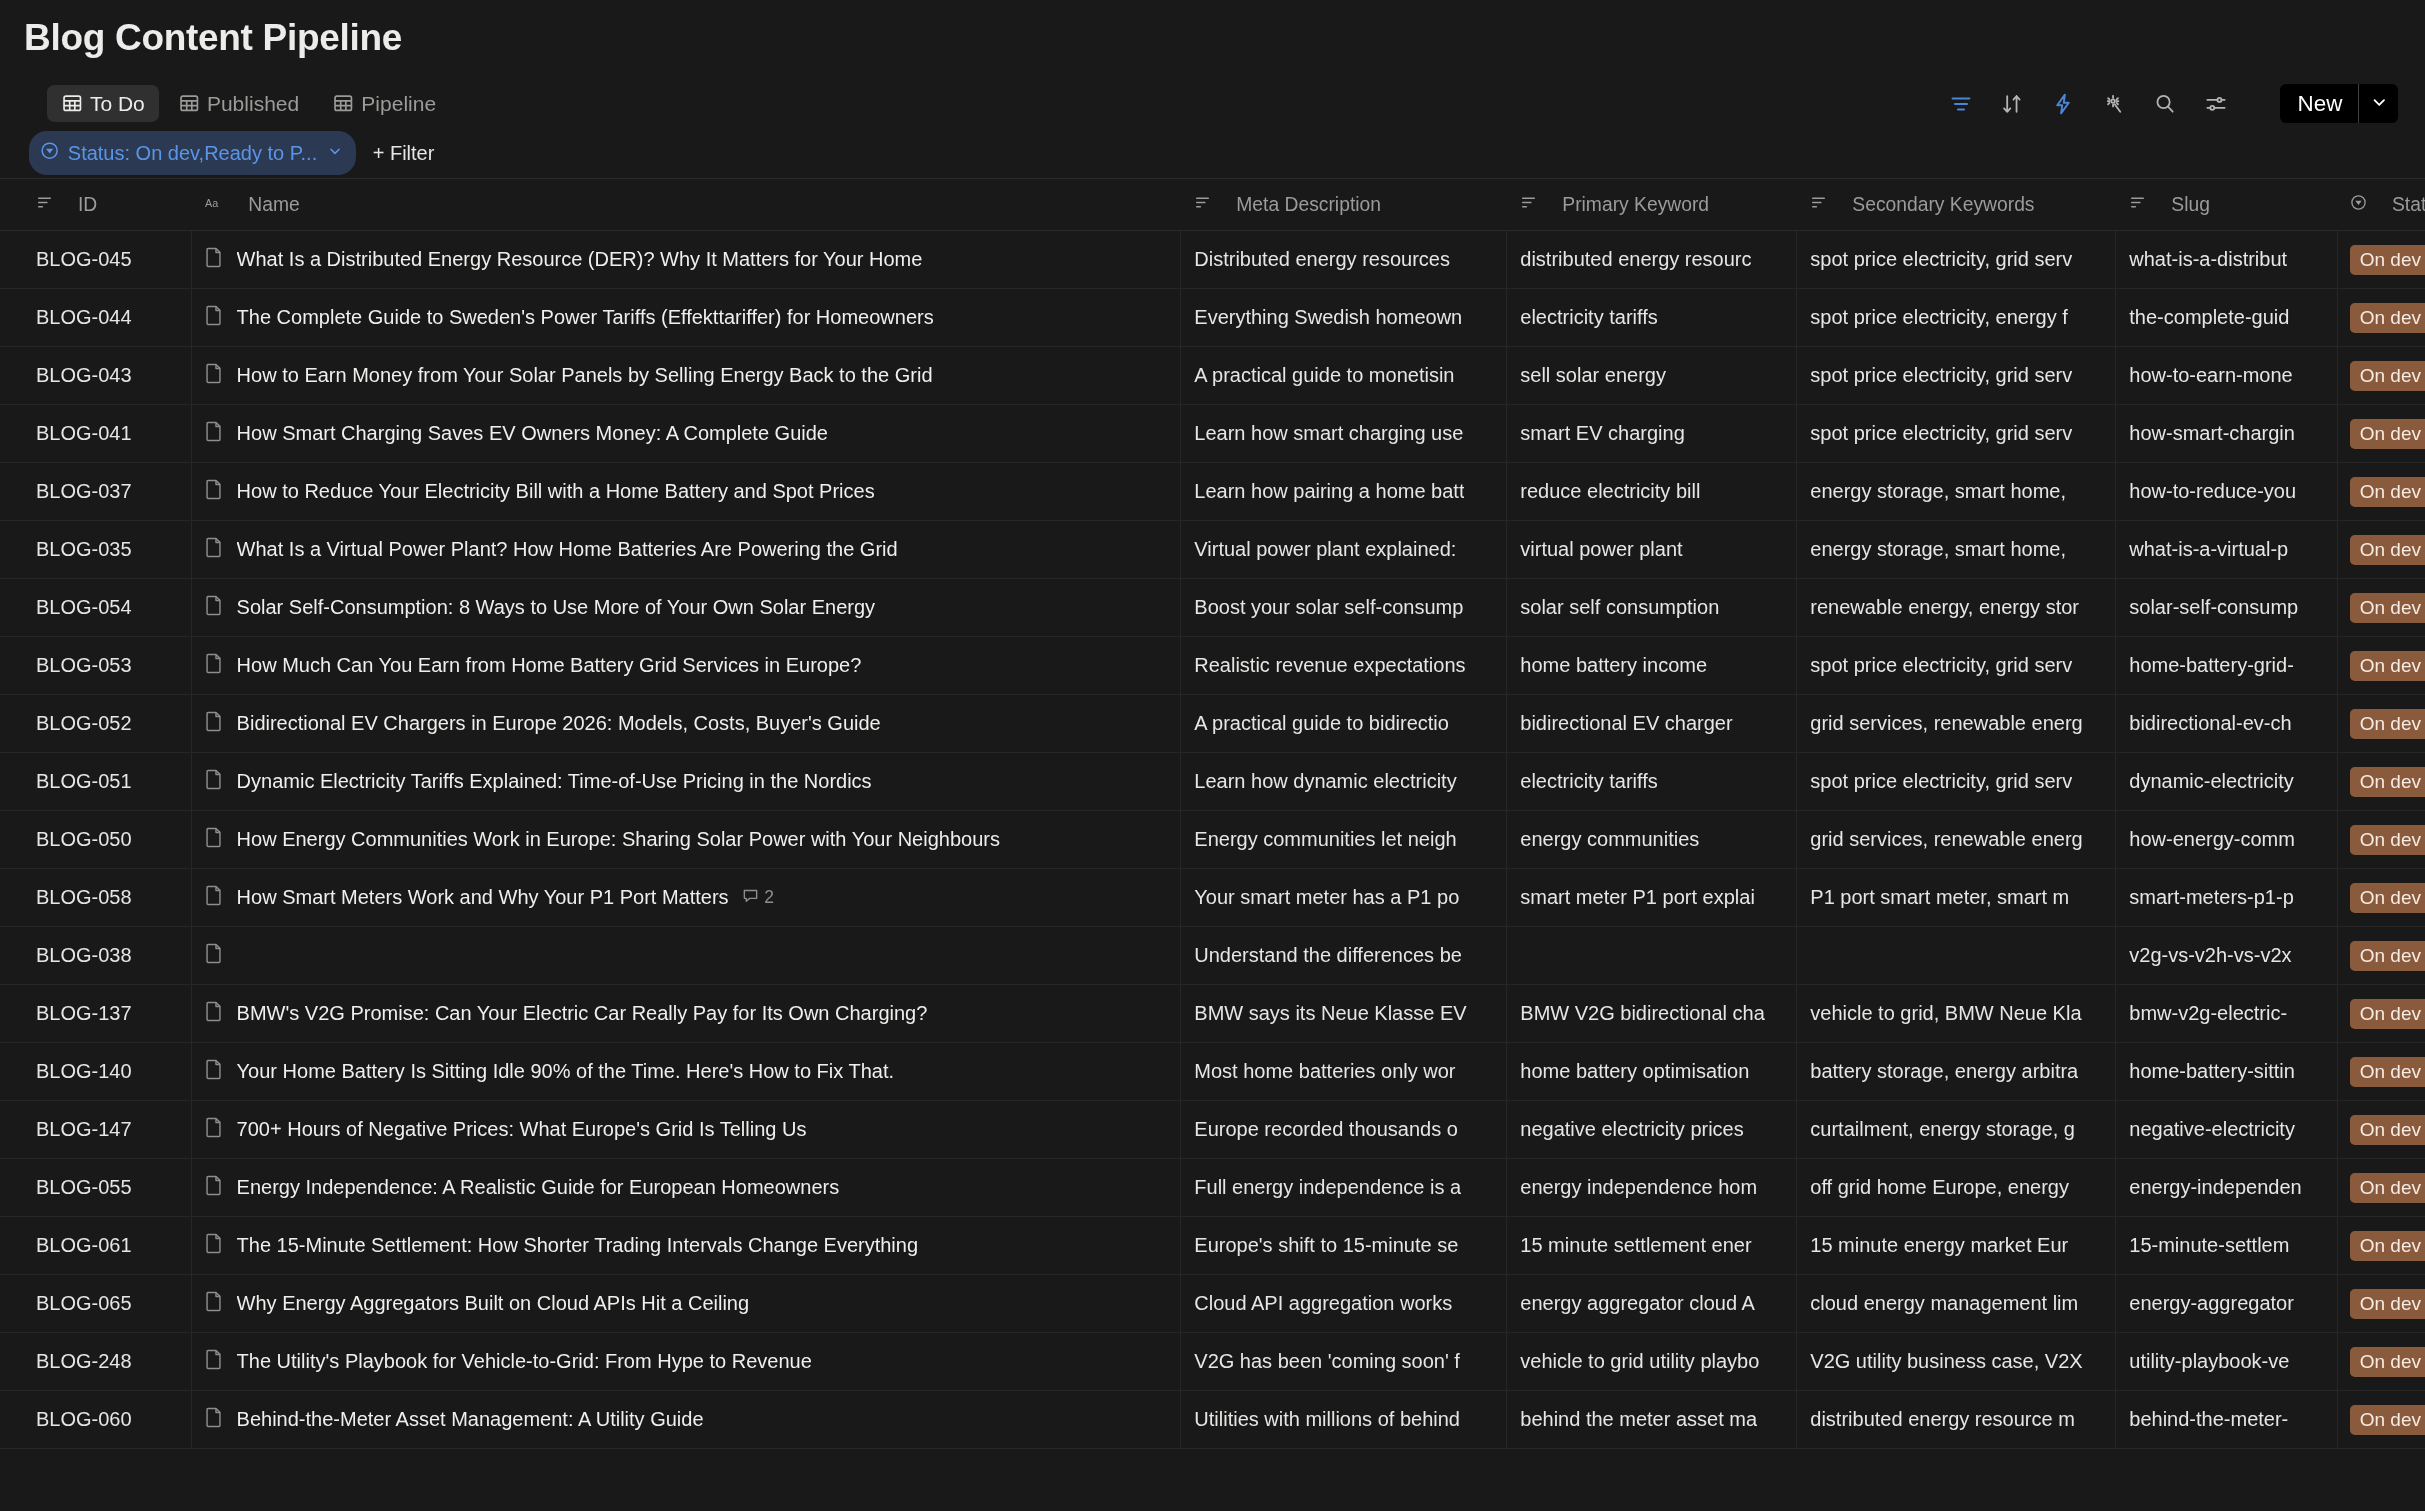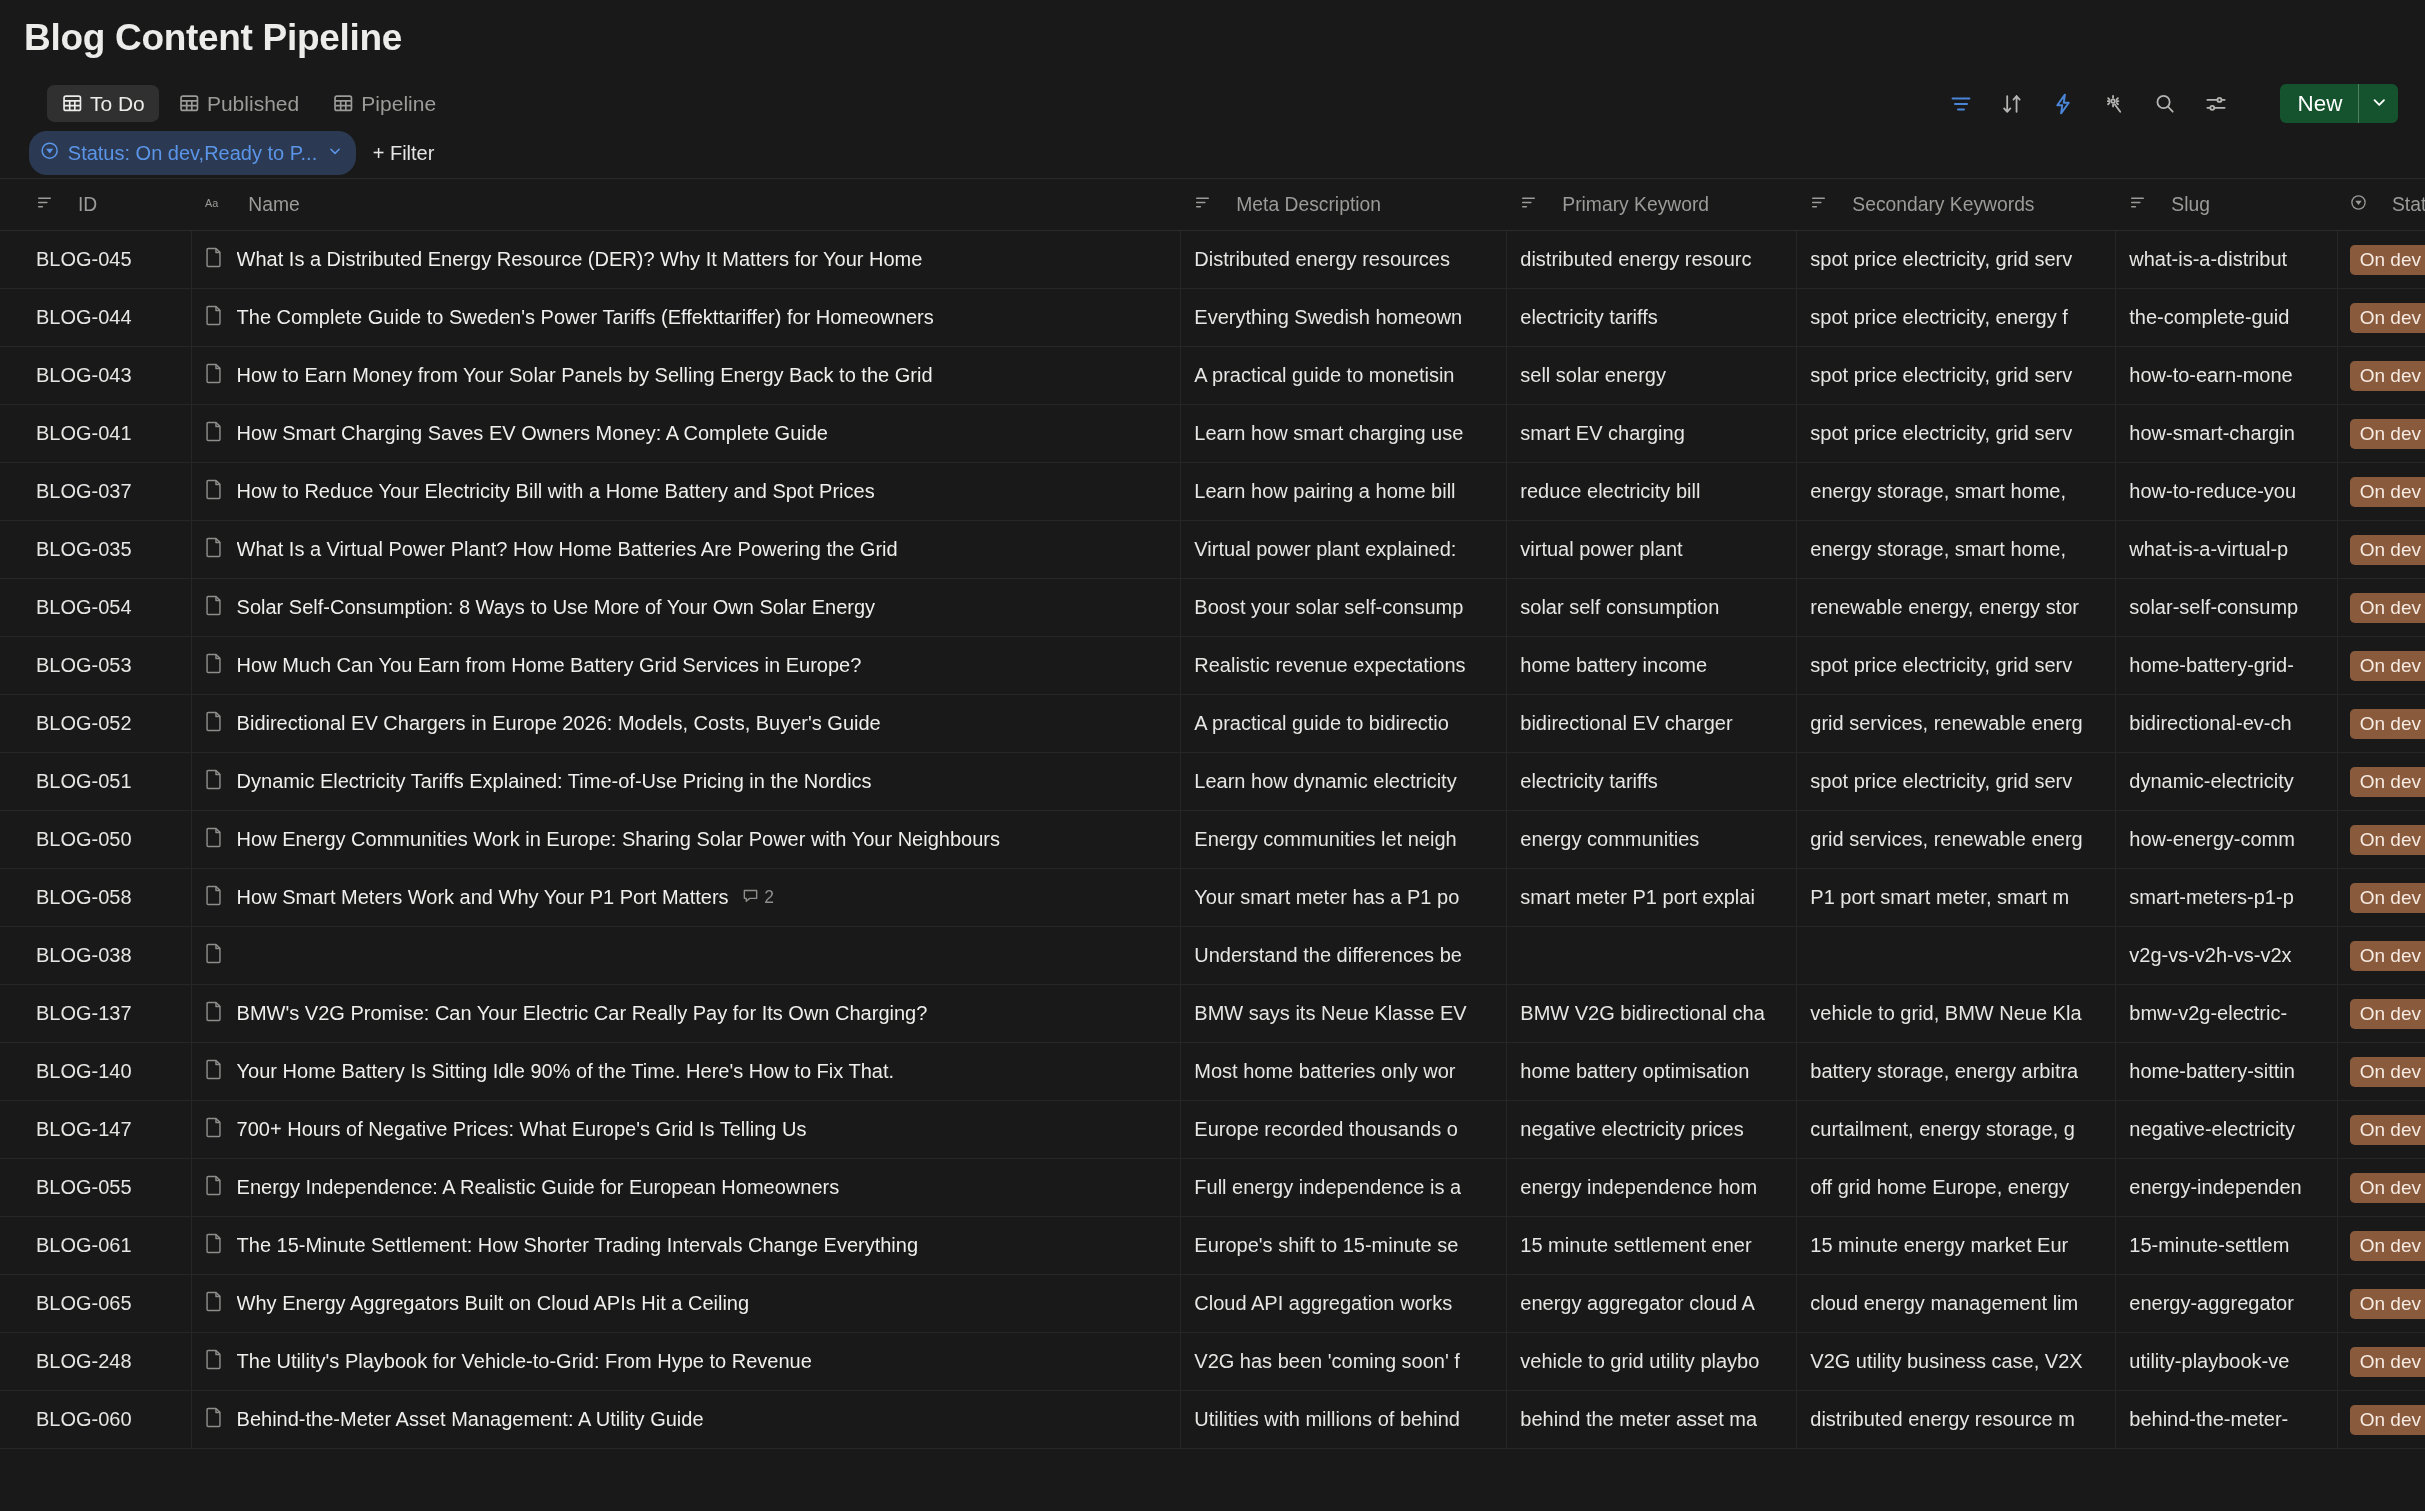--- a/index.html
+++ b/index.html
@@ -35,21 +35,21 @@
   .tab svg { flex: 0 0 auto; display: block; }
 
   .spacer { flex: 1 1 auto; }
 
   .tools { display: flex; align-items: center; gap: 23px; padding-right: 3.6px; }
   .tool { display: flex; align-items: center; justify-content: center; width: 28px; height: 28px; }
   .tool svg { display: block; }
 
   .new-btn {
     display: flex; align-items: stretch; height: 39px;
-    background: #14532d; border-radius: 6px; overflow: hidden;
+    background: #000000; border-radius: 6px; overflow: hidden;
     margin-left: 27px;
   }
   .new-btn .lbl {
     display: flex; align-items: center; padding: 0 15.7px 0 17px;
     font-size: 22.4px; font-weight: 500; color: #fff; letter-spacing: 0.1px;
   }
   .new-btn .divider { width: 1.2px; background: rgba(255,255,255,.25); }
   .new-btn .caret { display: flex; align-items: center; justify-content: center; width: 39px; }
 
   
@@ -400,21 +400,21 @@
             <span class="txt">BLOG-037</span>
           </div>
           <div class="cell c-name name-cell">
             <span class="doc-icon"><svg width="18" height="22" viewBox="0 0 16 20" fill="none" stroke="#8e8e8c" stroke-width="1.3" stroke-linejoin="round">
                 <path d="M2.6 2.2h7.2l3.6 3.6v11.9a.9.9 0 0 1-.9.9H2.6a.9.9 0 0 1-.9-.9V3.1a.9.9 0 0 1 .9-.9z"></path>
                 <path d="M9.8 2.2v3.7h3.6"></path>
               </svg></span>
             <span class="name-text">How to Reduce Your Electricity Bill with a Home Battery and Spot Prices</span>
           </div>
           <div class="cell c-meta">
-            <span class="txt">Learn how pairing a home bill</span>
+            <span class="txt">Learn how pairing a home batt</span>
           </div>
           <div class="cell c-pk">
             <span class="txt">reduce electricity bill</span>
           </div>
           <div class="cell c-sk">
             <span class="txt">energy storage, smart home, </span>
           </div>
           <div class="cell c-slug">
             <span class="txt">how-to-reduce-you</span>
           </div>

